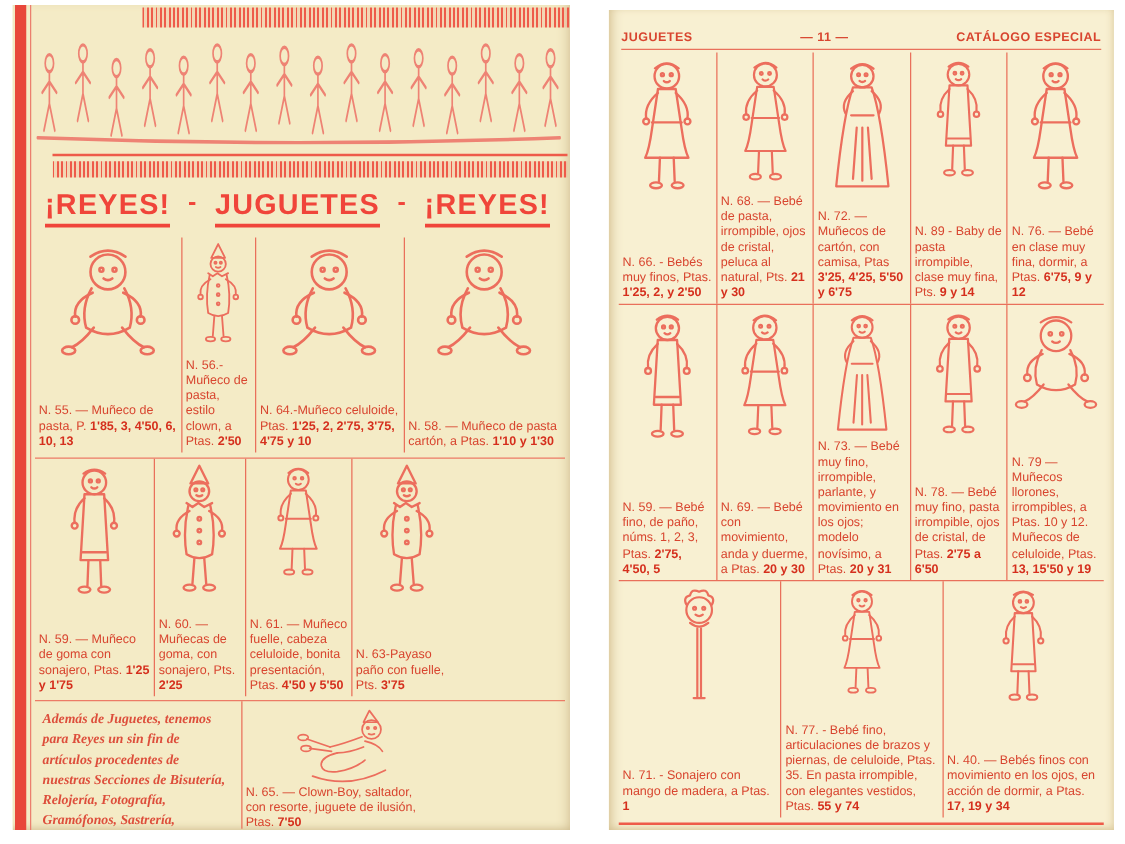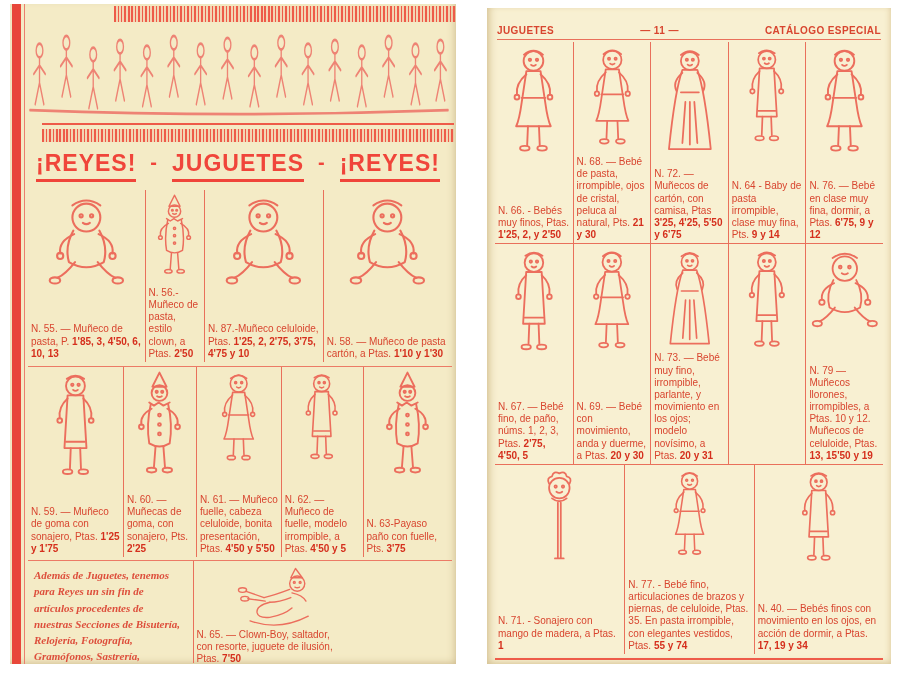--- a/index.html
+++ b/index.html
@@ -236,21 +236,21 @@
       <div class="lcell" style="width:14%">
         <svg class="art" style="height:92px" viewBox="0 0 80 150">
             <use href="#sym-clown"></use>
           </svg>
         <p class="cap"><span>N. 56.-Muñeco de pasta, estilo clown, a Ptas.</span> <b class="price">2'50</b></p>
       </div>
       <div class="lcell" style="width:28%">
         <svg class="art" style="height:96px" viewBox="0 0 120 110">
             <use href="#sym-babysit"></use>
           </svg>
-        <p class="cap"><span>N. 87.-Muñeco celuloide, Ptas.</span> <b class="price">1'25, 2, 2'75, 3'75, 4'75 y 10</b></p>
+        <p class="cap"><span>N. 64.-Muñeco celuloide, Ptas.</span> <b class="price">1'25, 2, 2'75, 3'75, 4'75 y 10</b></p>
       </div>
       <div class="lcell" style="width:30.5%">
         <svg class="art" style="height:96px" viewBox="0 0 120 110">
             <use href="#sym-babysit"></use>
           </svg>
         <p class="cap"><span>N. 58. — Muñeco de pasta cartón, a Ptas.</span> <b class="price">1'10 y 1'30</b></p>
       </div>
     </div>
 
     <div class="lrow lrow2">
@@ -264,26 +264,20 @@
         <svg class="art" style="height:118px" viewBox="0 0 80 150">
             <use href="#sym-clown"></use>
           </svg>
         <p class="cap"><span>N. 60. — Muñecas de goma, con sonajero, Pts.</span> <b class="price">2'25</b></p>
       </div>
       <div class="lcell" style="width:20%">
         <svg class="art" style="height:100px" viewBox="0 0 80 150">
             <use href="#sym-dress"></use>
           </svg>
         <p class="cap"><span>N. 61. — Muñeco fuelle, cabeza celuloide, bonita presentación, Ptas.</span> <b class="price">4'50 y 5'50</b></p>
-      </div>
-      <div class="lcell" style="width:19.3%">
-        <svg class="art" style="height:100px" viewBox="0 0 80 150">
-            <use href="#sym-chemise"></use>
-          </svg>
-        <p class="cap"><span>N. 62. — Muñeco de fuelle, modelo irrompible, a Ptas.</span> <b class="price">4'50 y 5</b></p>
       </div>
       <div class="lcell" style="width:21.1%">
         <svg class="art" style="height:118px" viewBox="0 0 80 150">
             <use href="#sym-clown"></use>
           </svg>
         <p class="cap"><span>N. 63-Payaso paño con fuelle, Pts.</span> <b class="price">3'75</b></p>
       </div>
     </div>
 
     <div class="lrow lrow3">
@@ -324,53 +318,54 @@
         <div class="rcell">
           <svg class="art" style="height:112px" viewBox="0 0 80 150">
               <use href="#sym-gown"></use>
             </svg>
           <p class="cap"><span>N. 72. — Muñecos de cartón, con camisa, Ptas</span> <b class="price">3'25, 4'25, 5'50 y 6'75</b></p>
         </div>
         <div class="rcell">
           <svg class="art" style="height:108px" viewBox="0 0 80 150">
               <use href="#sym-chemise"></use>
             </svg>
-          <p class="cap"><span>N. 64 - Baby de pasta irrompible, clase muy fina, Pts.</span> <b class="price">9 y 14</b></p>
+          <p class="cap"><span>N. 89 - Baby de pasta irrompible, clase muy fina, Pts.</span> <b class="price">9 y 14</b></p>
         </div>
         <div class="rcell">
           <svg class="art" style="height:118px" viewBox="0 0 80 150">
               <use href="#sym-dress"></use>
             </svg>
           <p class="cap"><span>N. 76. — Bebé en clase muy fina, dormir, a Ptas.</span> <b class="price">6'75, 9 y 12</b></p>
         </div>
       </div>
 
       <div class="rrow">
         <div class="rcell">
           <svg class="art" style="height:116px" viewBox="0 0 80 150">
               <use href="#sym-chemise"></use>
             </svg>
-          <p class="cap"><span>N. 67. — Bebé fino, de paño, núms. 1, 2, 3, Ptas.</span> <b class="price">2'75, 4'50, 5</b></p>
+          <p class="cap"><span>N. 59. — Bebé fino, de paño, núms. 1, 2, 3, Ptas.</span> <b class="price">2'75, 4'50, 5</b></p>
         </div>
         <div class="rcell">
           <svg class="art" style="height:112px" viewBox="0 0 80 150">
               <use href="#sym-dress"></use>
             </svg>
           <p class="cap"><span>N. 69. — Bebé con movimiento, anda y duerme, a Ptas.</span> <b class="price">20 y 30</b></p>
         </div>
         <div class="rcell">
           <svg class="art" style="height:104px" viewBox="0 0 80 150">
               <use href="#sym-gown"></use>
             </svg>
           <p class="cap"><span>N. 73. — Bebé muy fino, irrompible, parlante, y movimiento en los ojos; modelo novísimo, a Ptas.</span> <b class="price">20 y 31</b></p>
         </div>
         <div class="rcell">
           <svg class="art" style="height:112px" viewBox="0 0 80 150">
               <use href="#sym-chemise"></use>
             </svg>
+          <p class="cap"><span>N. 78. — Bebé muy fino, pasta irrompible, ojos de cristal, de Ptas.</span> <b class="price">2'75 a 6'50</b></p>
         </div>
         <div class="rcell">
           <svg class="art" style="height:84px" viewBox="0 0 120 110">
               <use href="#sym-babysit"></use>
             </svg>
           <p class="cap"><span>N. 79 — Muñecos llorones, irrompibles, a Ptas. 10 y 12. Muñecos de celuloide, Ptas.</span> <b class="price">13, 15'50 y 19</b></p>
         </div>
       </div>
 
       <div class="rrow">

